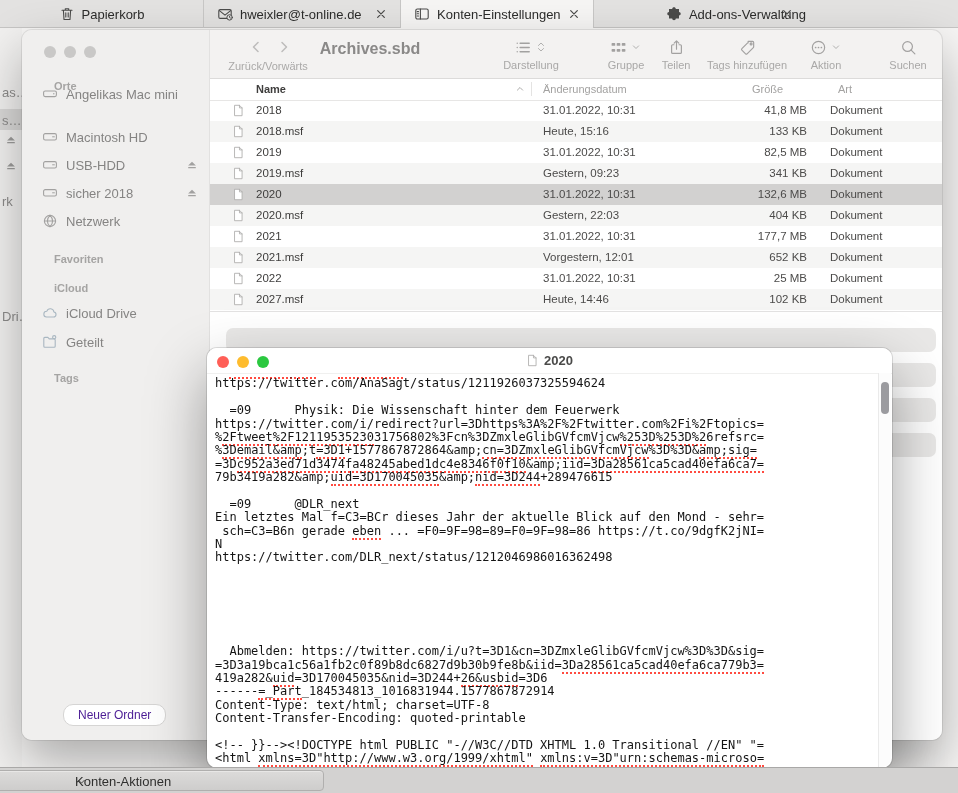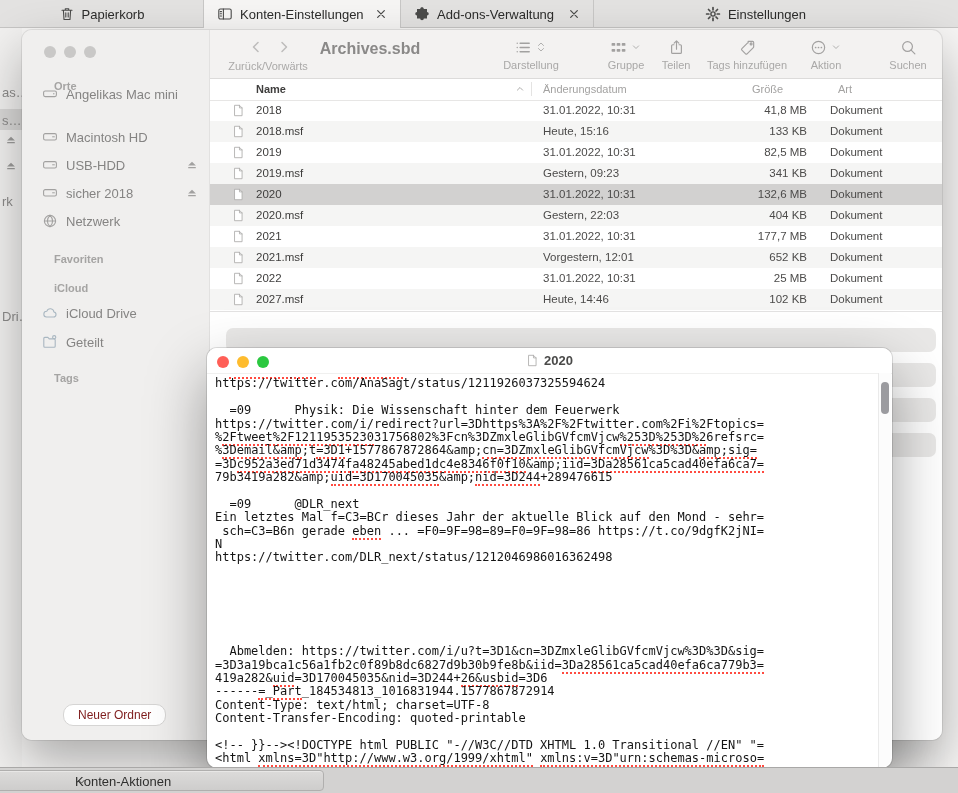--- a/index.html
+++ b/index.html
@@ -73,21 +73,21 @@
   .cell { position:absolute; top:0; height:21px; line-height:21px; white-space:nowrap; }
   .c-name { left:46px; color:#3e3d3c; }
   .c-date { left:333px; }
   .c-size { left:480px; width:117px; text-align:right; }
   .c-kind { left:612px;margin-left:8px; }
   #list-div { position:absolute; left:188px; right:0; top:281px; height:1px; background:#e3e2e2; }
   .fieldbar { position:absolute; left:204px; width:710px; height:24px; border-radius:7px; background:#e9e8e7; }
 
   #new-folder { position:absolute; left:41px; top:674px; height:22px; padding:0 14px;
                 background:#ffffff; border:1px solid #d6d5d4; border-radius:10px;
-                font-size:12px; color:#7f1d1d; font-family:inherit; }
+                font-size:12px; color:#4c1d95; font-family:inherit; }
 
   
   #viewer { position:absolute; left:207px; top:348px; width:685px; height:420px; background:#ffffff;
             border-radius:10px; box-shadow:0 25px 60px rgba(0,0,0,.38), 0 0 0 1px rgba(0,0,0,.12); }
   #vtitle { position:absolute; left:0; top:0; width:100%; height:26px; border-radius:10px 10px 0 0;
             background:#ffffff; border-bottom:1px solid #f0f0ef; }
   .light { position:absolute; top:8px; width:12px; height:12px; border-radius:50%; }
   #vtitle-text { position:absolute; left:0; top:5px; width:100%; display:flex; justify-content:center;
                  align-items:center; gap:5px; font-size:13px; font-weight:bold; color:#4a4a49; }
   #vtitle-text .ic { width:13px; height:13px; color:#b0afae; }
@@ -116,20 +116,36 @@
 
   <div id="tabbar">
       <div class="tab">
         <span class="ic" style="height: 16px; width: 16px;">
           <svg viewBox="0 0 16 16">
             <path d="M3 4.3h10M6.3 4.3V2.8h3.4v1.5M4.4 4.3l.6 9.2h6l.6-9.2M6.8 6.8v4.2M9.2 6.8v4.2"></path>
           </svg>
         </span>
         <span>Papierkorb</span>
       </div>
+      <div class="tab closable">
+        <span class="ic" style="height: 16px; width: 16px;">
+          <svg viewBox="0 0 16 16">
+            <rect x="1.8" y="3.6" width="12.4" height="8.8" rx="1.4"></rect>
+            <path d="M2.4 4.6 8 9.2l5.6-4.6"></path>
+            <circle cx="12.6" cy="11.4" r="2.7" fill="#e3e2e1" stroke-width="1"></circle>
+            <path d="M12.6 10.3v1.2l.8.5" stroke-width="1"></path>
+          </svg>
+        </span>
+        <span>hweixler@t-online.de</span>
+        <span class="ic tclose" style="height: 14px; width: 14px;">
+          <svg viewBox="0 0 16 16">
+            <path d="M4.2 4.2l7.6 7.6M11.8 4.2l-7.6 7.6" stroke-width="1.4"></path>
+          </svg>
+        </span>
+      </div>
       <div class="tab active closable">
         <span class="ic" style="height: 16px; width: 16px;">
           <svg viewBox="0 0 16 16">
             <rect x="1.8" y="3" width="12.4" height="10" rx="1.6"></rect>
             <path d="M6.4 3v10M3.2 5.6h1.3M3.2 7.8h1.3M3.2 10h1.3"></path>
           </svg>
         </span>
         <span>Konten-Einstellungen</span>
         <span class="ic tclose" style="height: 14px; width: 14px;">
           <svg viewBox="0 0 16 16">
@@ -142,29 +158,20 @@
           <svg viewBox="0 0 16 16">
             <path fill="currentColor" stroke="none" d="M6.2 2.9c0-.9.8-1.6 1.8-1.6s1.8.7 1.8 1.6H13v3.1c1 0 1.7.8 1.7 1.8S14 9.5 13 9.5v3.1H9.8c0 1-.8 1.7-1.8 1.7s-1.8-.7-1.8-1.7H3V9.5c-1 0-1.7-.7-1.7-1.7S2 6 3 6V2.9h3.2z"></path>
           </svg>
         </span>
         <span>Add-ons-Verwaltung</span>
         <span class="ic tclose" style="height: 14px; width: 14px;">
           <svg viewBox="0 0 16 16">
             <path d="M4.2 4.2l7.6 7.6M11.8 4.2l-7.6 7.6" stroke-width="1.4"></path>
           </svg>
         </span>
-      </div>
-      <div class="tab">
-        <span class="ic" style="height: 16px; width: 16px;">
-          <svg viewBox="0 0 16 16">
-            <circle cx="8" cy="8" r="2.1" stroke-width="1.4"></circle>
-            <path stroke-width="1.7" d="M8 1.6v2.2M8 12.2v2.2M1.6 8h2.2M12.2 8h2.2M3.5 3.5 5 5M11 11l1.5 1.5M12.5 3.5 11 5M5 11l-1.5 1.5"></path>
-          </svg>
-        </span>
-        <span>Einstellungen</span>
       </div>
     </div>
 
   <div id="leftstrip">
       <div class="frag" style="top: 57px;">as…</div>
       <div class="fragband" style="top: 81px;"></div>
       <div class="frag" style="top: 85px;">s…</div>
       <span class="ic frag-eject" style="height: 12px; width: 12px; top: 106px;">
         <svg viewBox="0 0 16 16">
           <g fill="currentColor" stroke="none">

